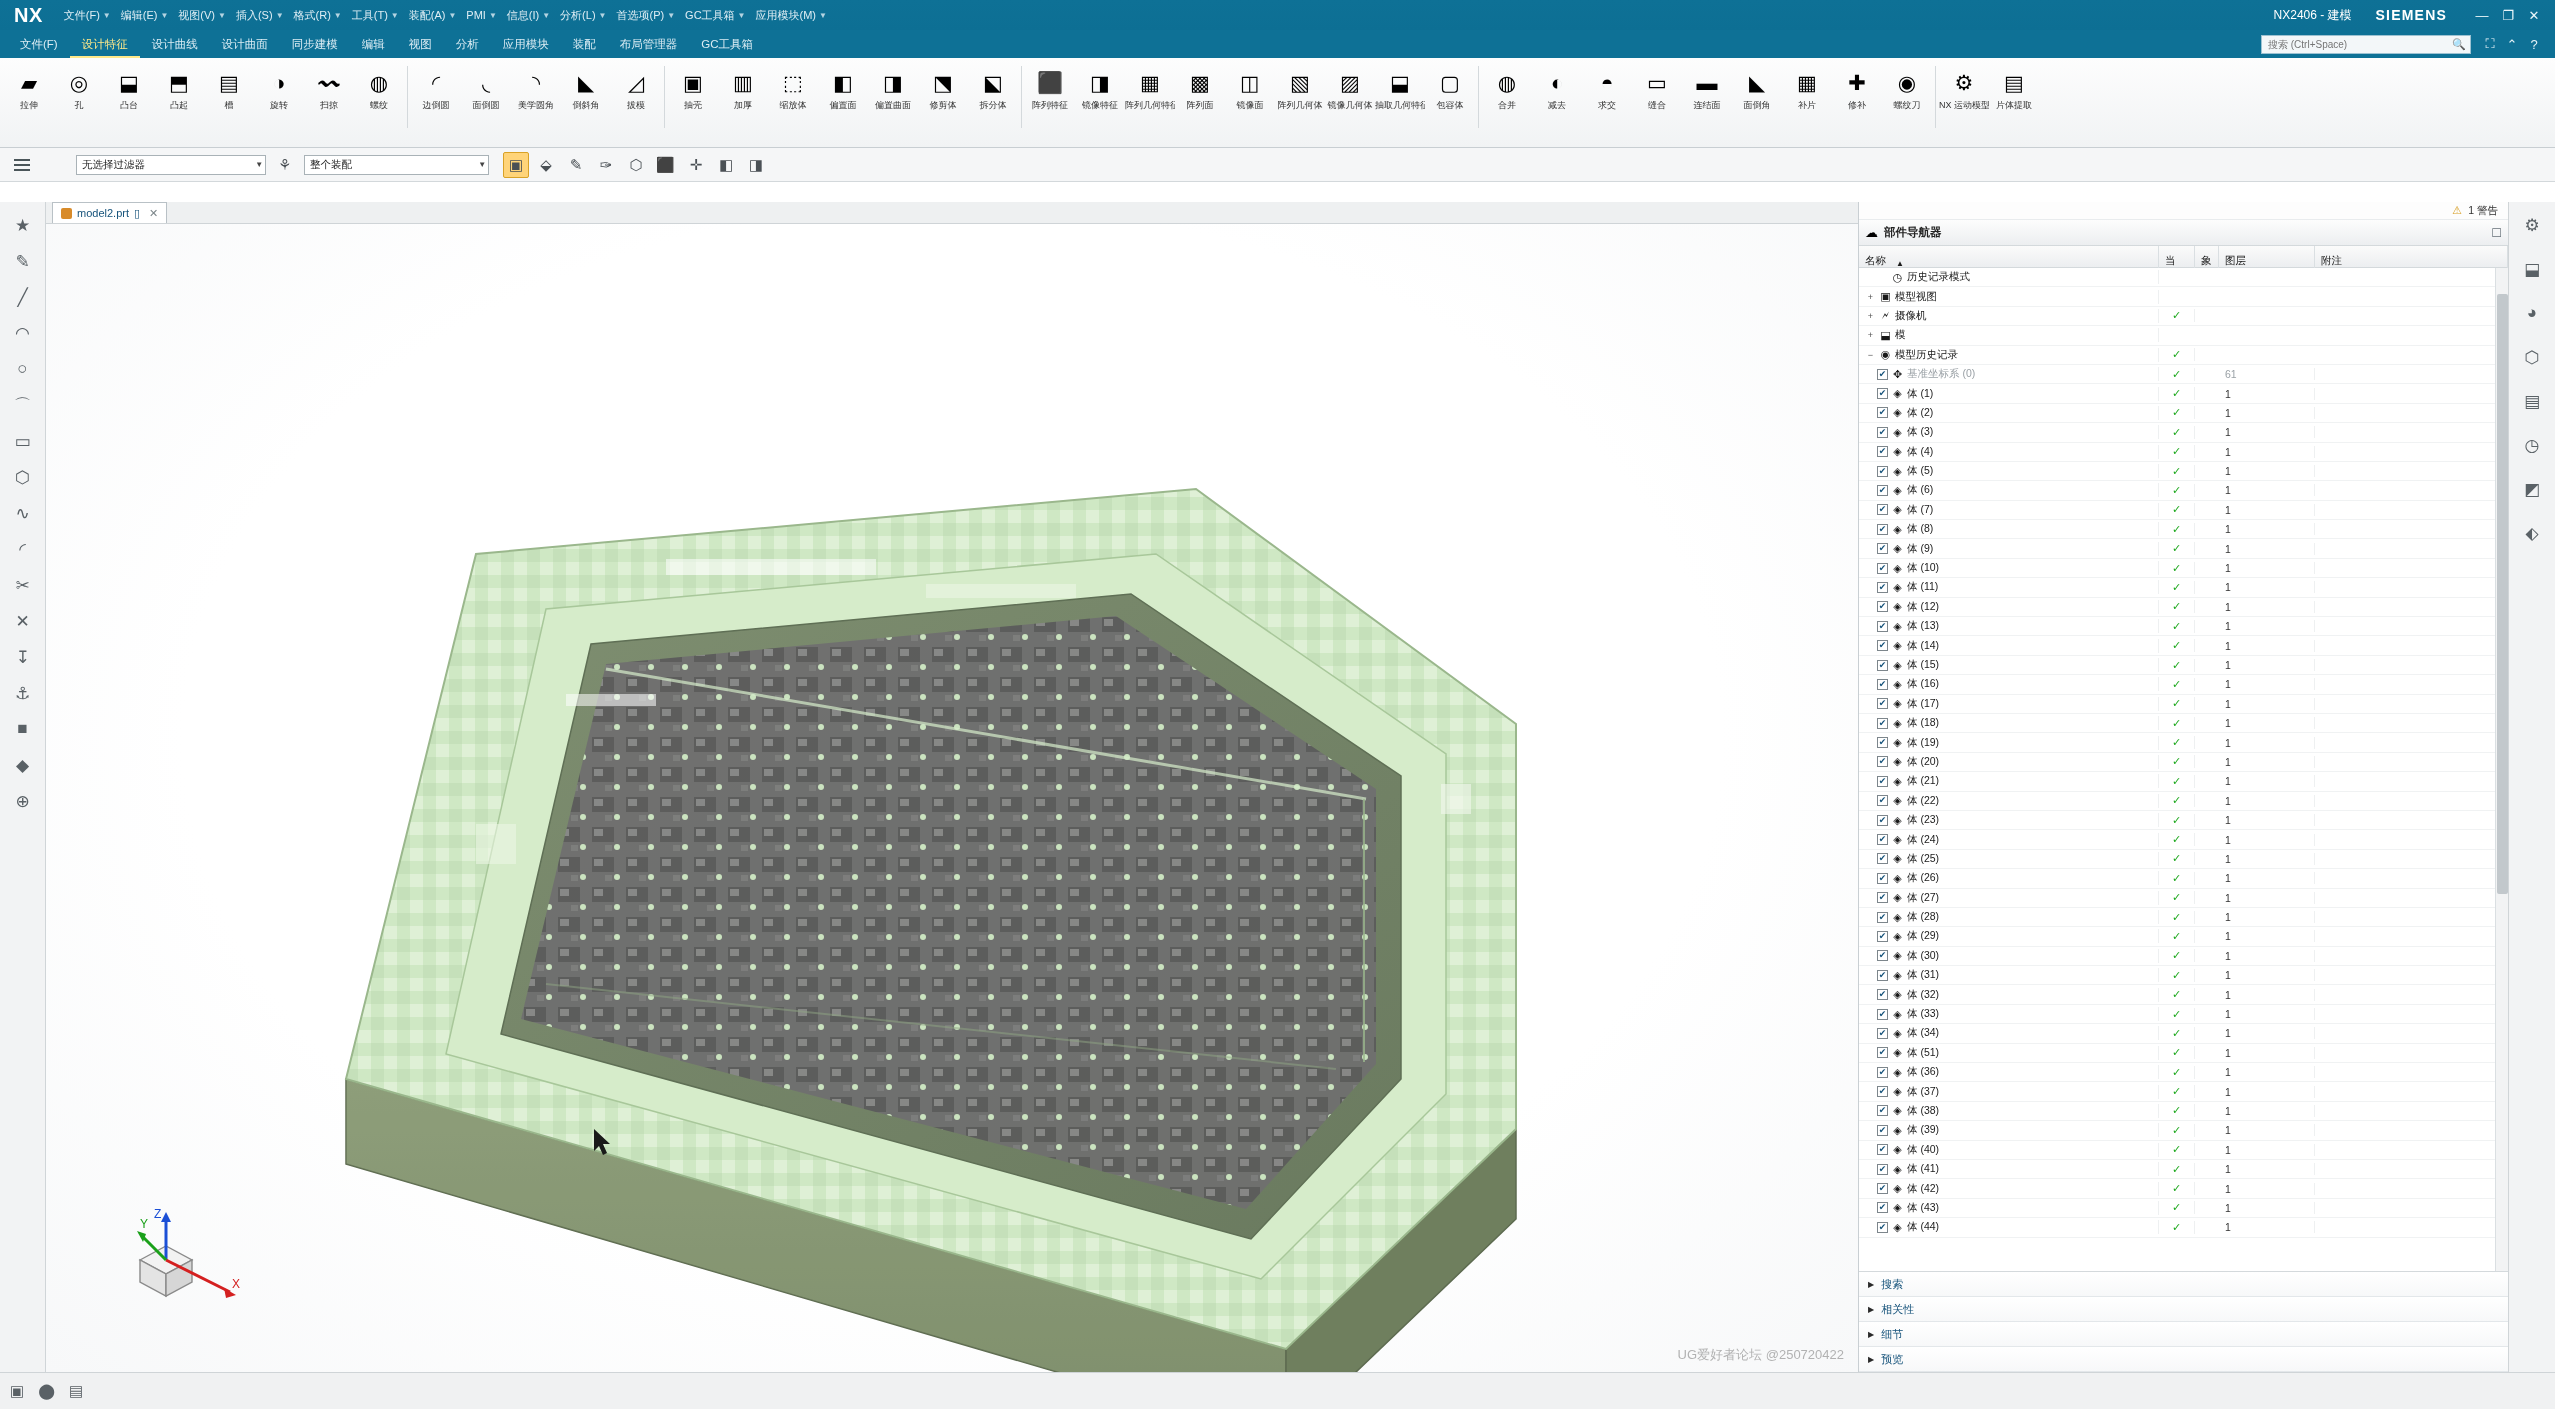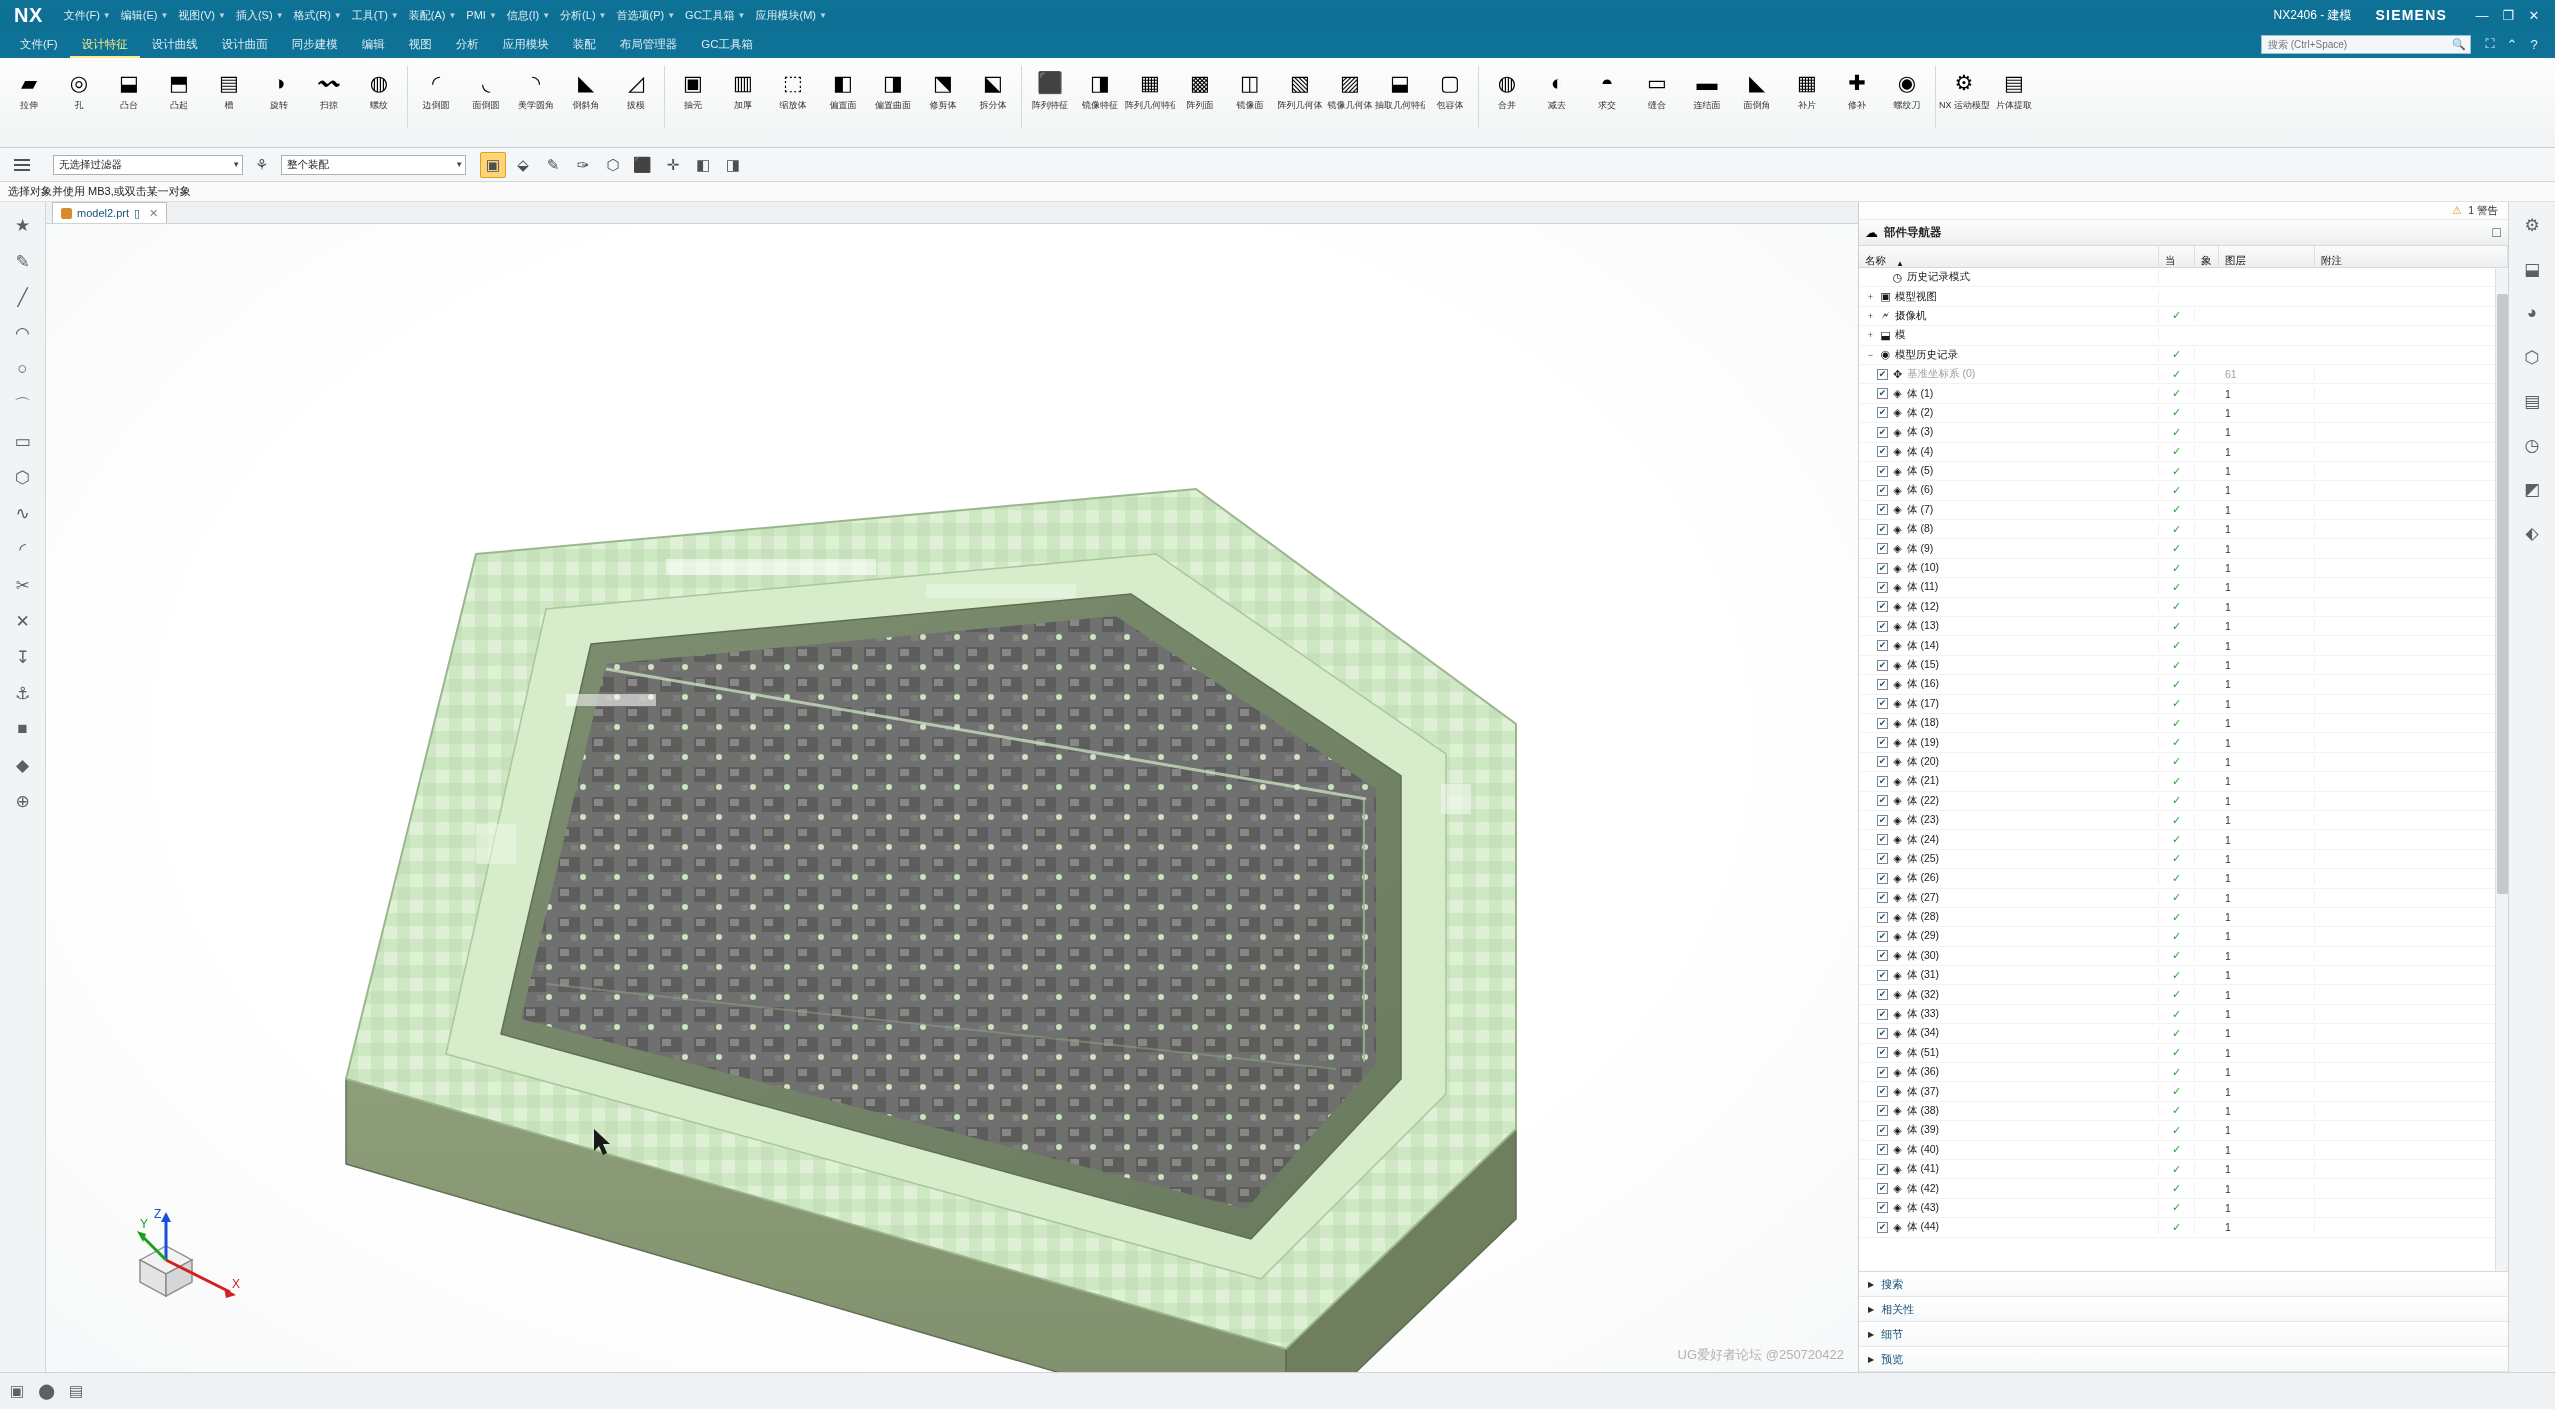--- a/index.html
+++ b/index.html
@@ -495,21 +495,21 @@
       </div>
     </div>
 
   <div class="seltool">
     <div class="hamburger">
       <span></span>
         <span></span>
         <span></span>
     </div>
     <div class="seltool-label">&nbsp;</div>
-    <div class="selcombo" style="width:190px;">
+    <div class="selcombo" style="width:190px;margin-left:23px;">
       <span>无选择过滤器</span>
       <span class="arrow">▼</span>
     </div>
     <div class="stool-btn">⚘</div>
     <div class="selcombo" style="width:185px;">
       <span>整个装配</span>
       <span class="arrow">▼</span>
     </div>
     <div id="seltools-root" style="display:flex;align-items:center;gap:4px;margin-left:8px;">
         <div class="stool-btn active">▣</div>
@@ -517,23 +517,20 @@
         <div class="stool-btn">✎</div>
         <div class="stool-btn">✑</div>
         <div class="stool-btn">⬡</div>
         <div class="stool-btn">⬛</div>
         <div class="stool-btn">✛</div>
         <div class="stool-btn">◧</div>
         <div class="stool-btn">◨</div>
       </div>
   </div>
 
-  <div class="cueline">
-    <span class="txt">选择对象并使用 MB3,或双击某一对象</span>
-  </div>
 
   <div class="leftstrip" id="leftstrip-root">
       <div class="lsicon">★</div>
       <div class="lsicon">✎</div>
       <div class="lsicon">╱</div>
       <div class="lsicon">◠</div>
       <div class="lsicon">○</div>
       <div class="lsicon">⌒</div>
       <div class="lsicon">▭</div>
       <div class="lsicon">⬡</div>

